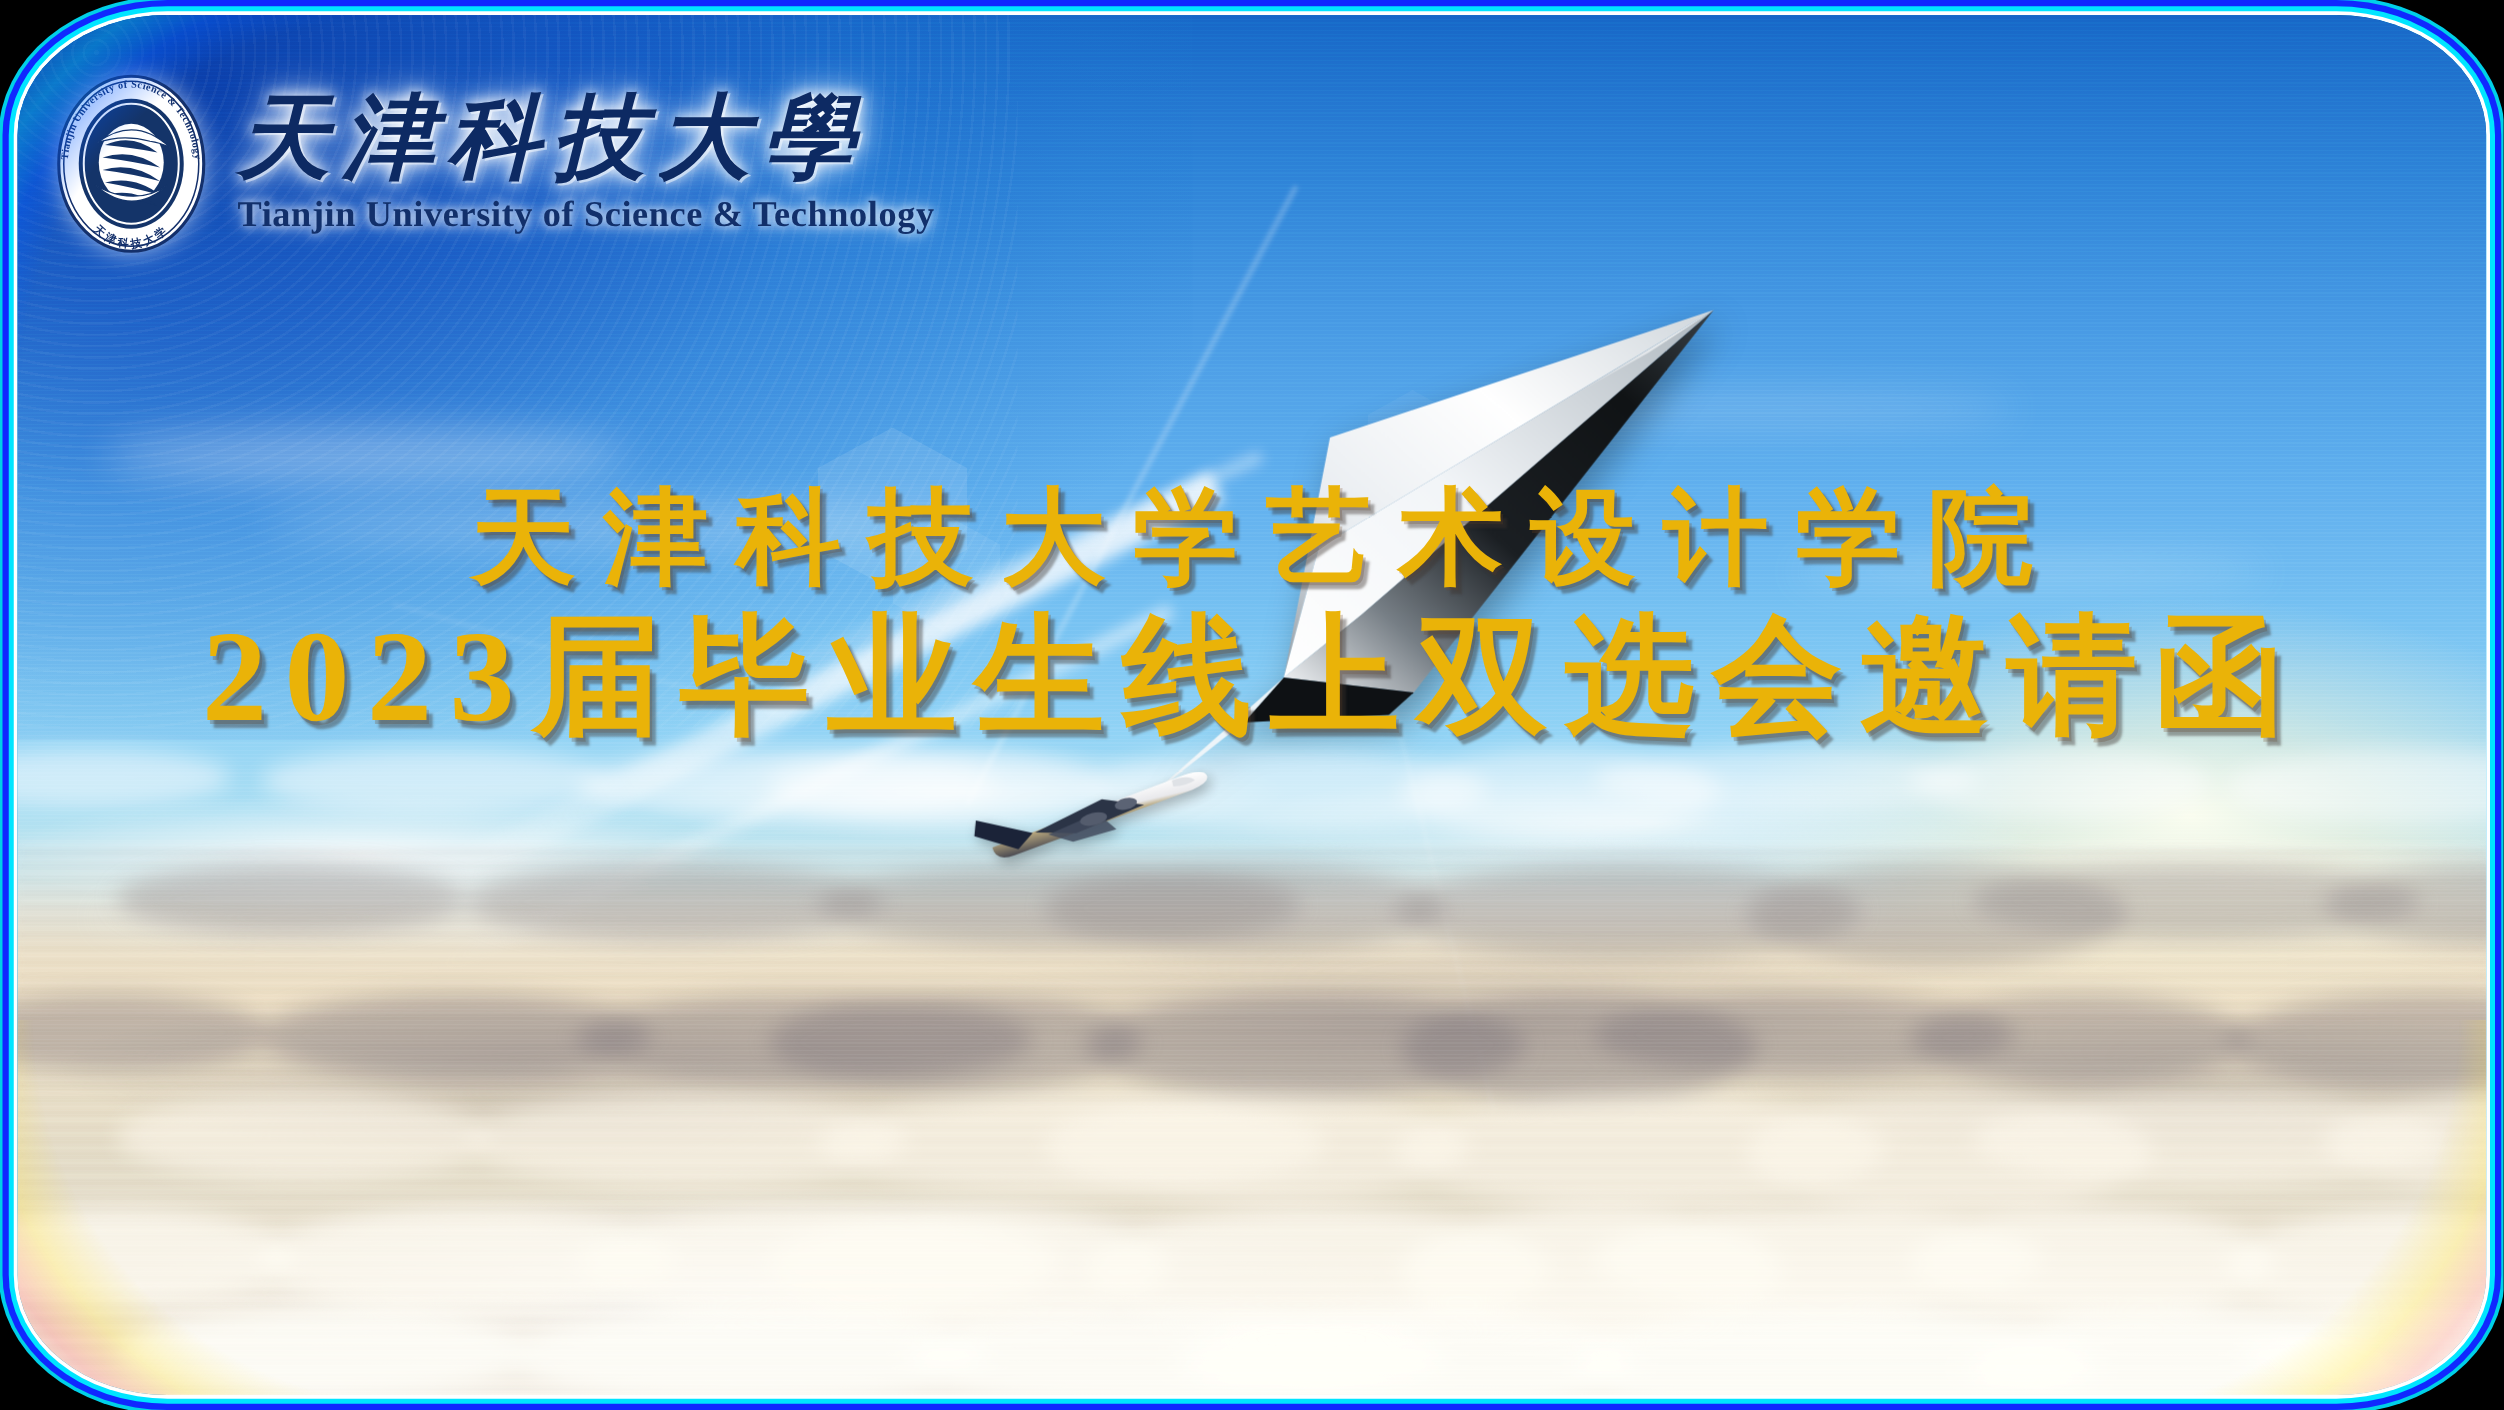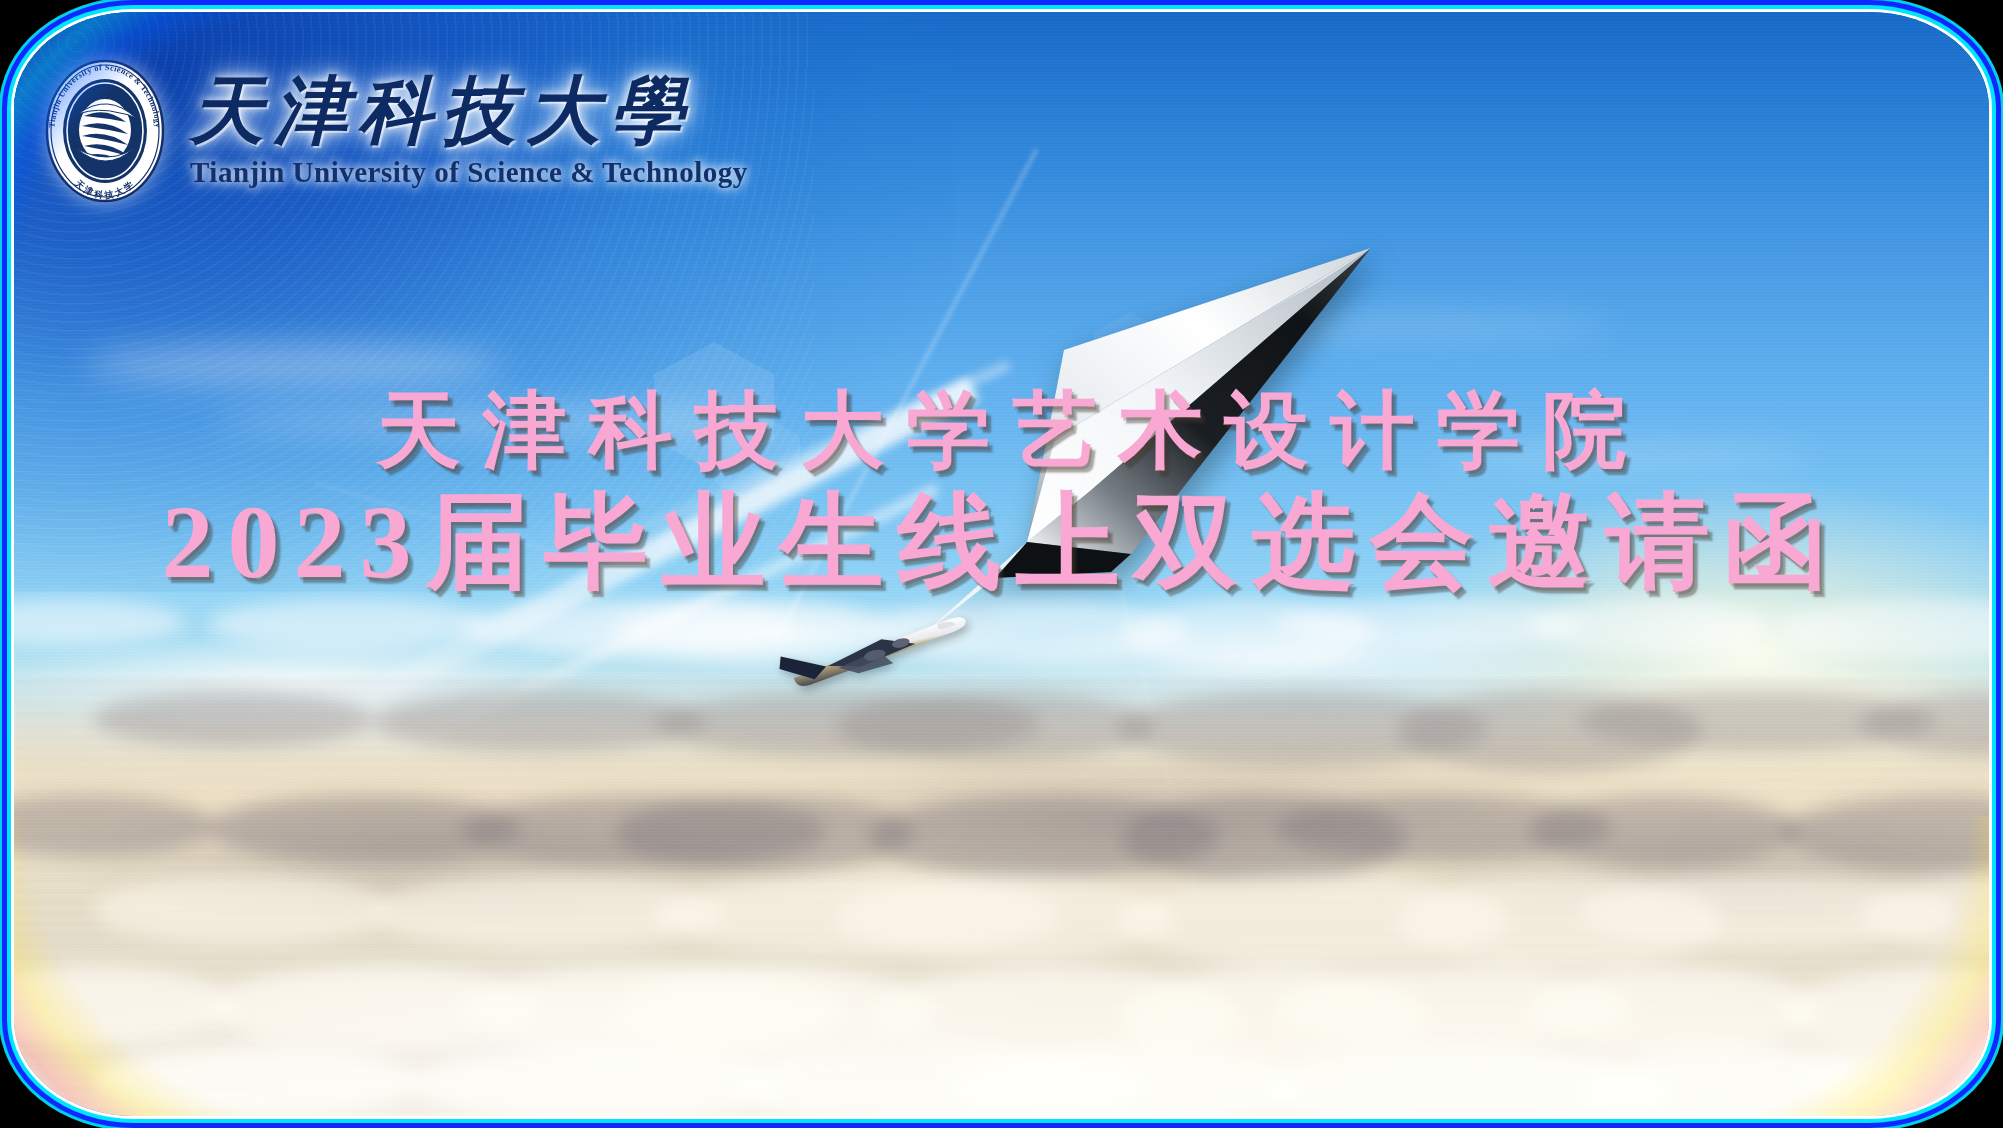--- a/index.html
+++ b/index.html
@@ -185,21 +185,21 @@
 
   
   .titles{
     position:absolute;left:0;right:0;top:372px;
     text-align:center;
     pointer-events:none;
   }
   .t-line{
     font-family:"Liberation Serif",serif;
     font-weight:700;
-    color:#f9a8d4;
+    color:#eab308;
     text-shadow:
       5px 6px 2px rgba(60,50,45,.42),
       2px 3px 0 rgba(120,70,30,.25);
     white-space:nowrap;
     line-height:1.12;
   }
   .t-line-1{font-size:84px;letter-spacing:22px;padding-left:22px;}
   .t-line-2{font-size:104px;letter-spacing:14px;padding-left:0;margin-top:6px;}
 
   .date-line{

